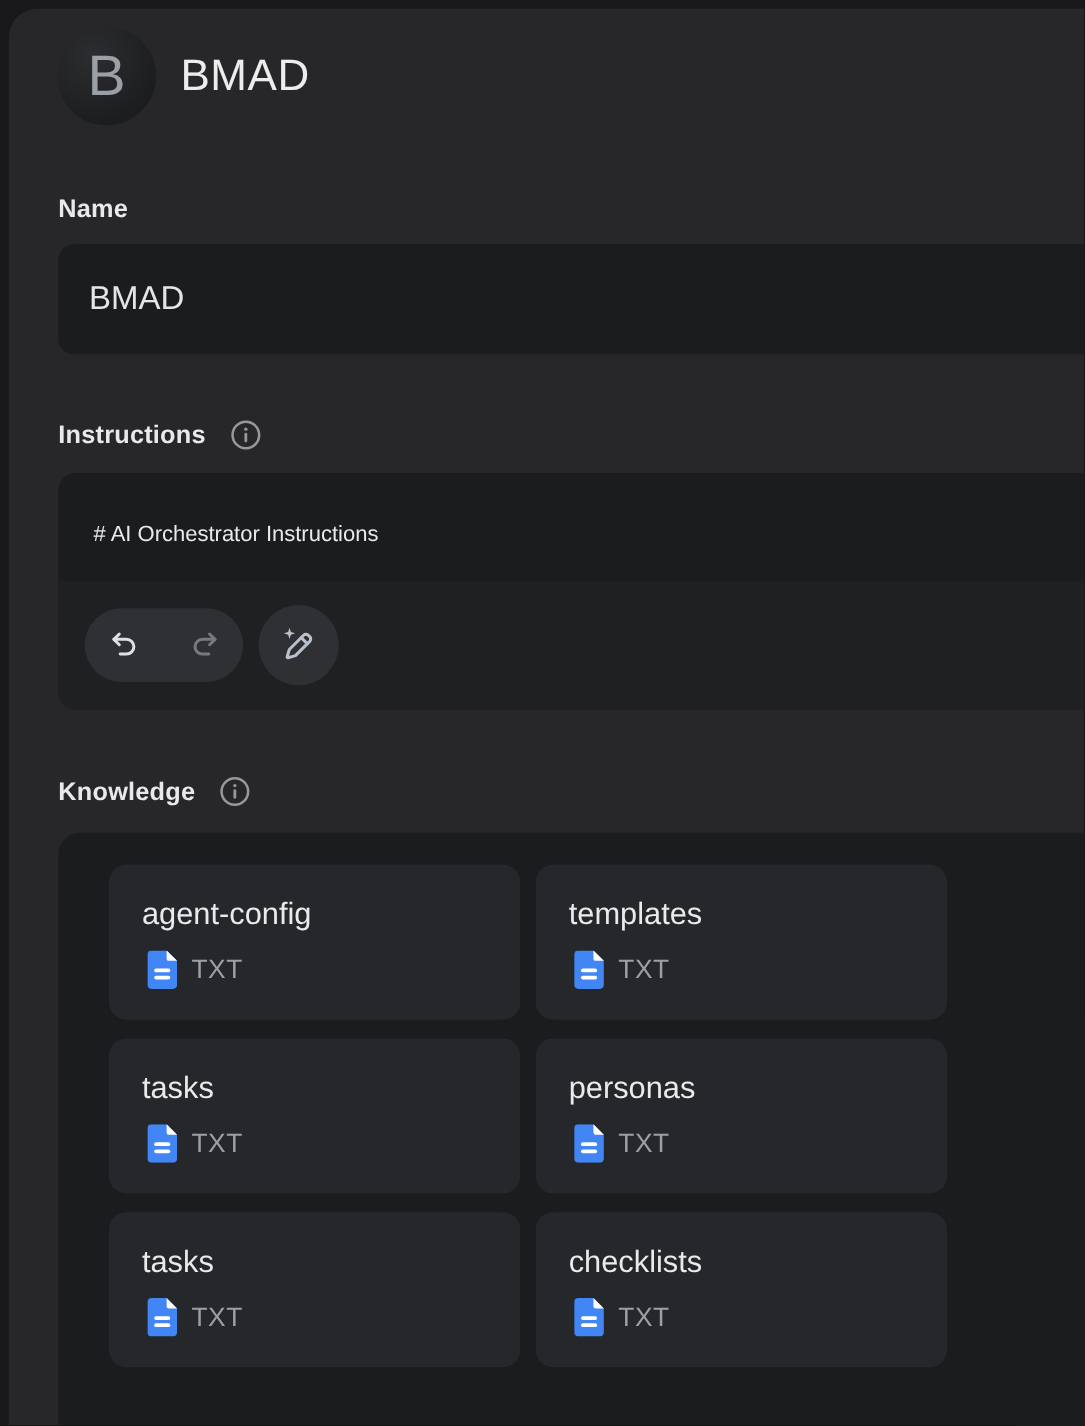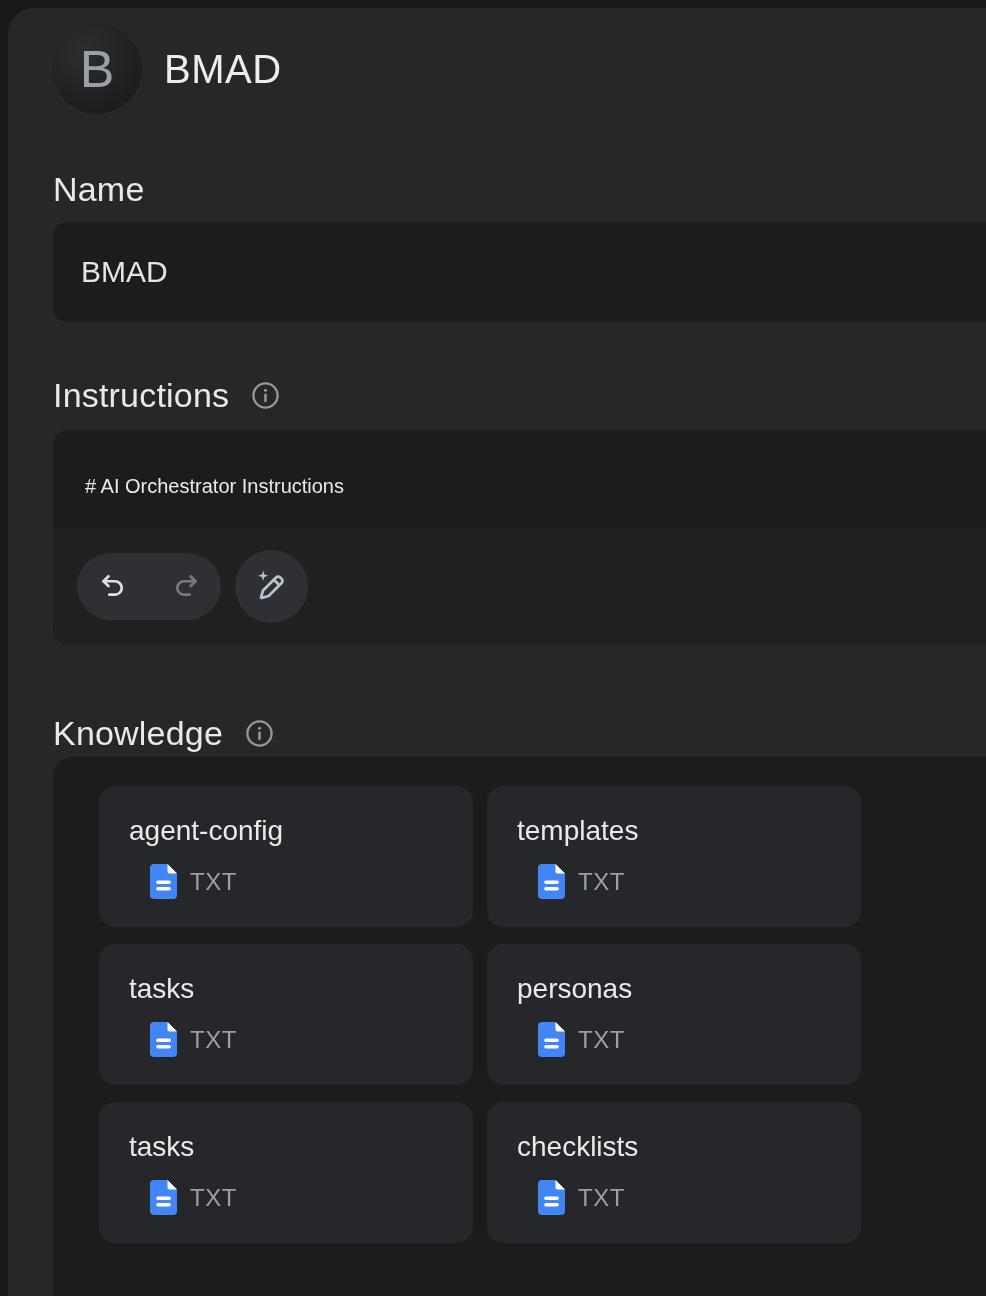--- a/index.html
+++ b/index.html
@@ -22,24 +22,24 @@
   }
   .page-title{
     position:absolute;left:164px;top:24px;height:90px;
     display:flex;align-items:center;
     color:#eceded;font-size:40px;font-weight:400;letter-spacing:.5px;
   }
   
   .label-row{
     position:absolute;left:53px;display:flex;align-items:center;gap:22px;height:34px;
   }
-  .label-row .lbl{color:#e8e9ea;font-size:34px;font-weight:400;letter-spacing:.2px;text-align:right;}
+  .label-row .lbl{color:#e8e9ea;font-size:23px;font-weight:700;letter-spacing:.2px;text-align:right;}
   .row-name{top:172px;}
   .row-instructions{top:378px;}
-  .row-knowledge{top:702px;margin-top:14px;}
+  .row-knowledge{top:702px;}
   .info-icon{display:inline-flex;width:29px;height:29px;}
   
   .name-input{
     position:absolute;left:53px;right:-24px;top:222px;height:100px;
     background:#1b1c1e;border-radius:14px;
     display:flex;align-items:center;padding-left:28px;box-sizing:border-box;
     color:#e4e5e6;font-size:30px;
   }
   
   .instr-box{
@@ -75,21 +75,21 @@
   }
   .file-card{
     width:374px;height:141px;box-sizing:border-box;
     background:#26272a;border-radius:16px;
     padding:28px 24px 0 30px;cursor:pointer;
   }
   .file-card .file-name{
     color:#e9eaeb;font-size:28px;font-weight:500;line-height:34px;
     overflow:hidden;text-overflow:ellipsis;white-space:nowrap;
   }
-  .file-chip{display:flex;align-items:center;gap:13px;margin-top:16px;margin-left:21px;}
+  .file-chip{display:flex;align-items:center;gap:13px;margin-top:16px;margin-left:5px;}
   .file-chip .file-type{color:#9aa0a6;font-size:24px;letter-spacing:.5px;}
   .doc-icon{display:inline-flex;width:27px;height:35px;}
 </style>
 </head>
 <body>
 
 <div class="page">
   <div class="panel"></div>
 
   <div class="avatar">

